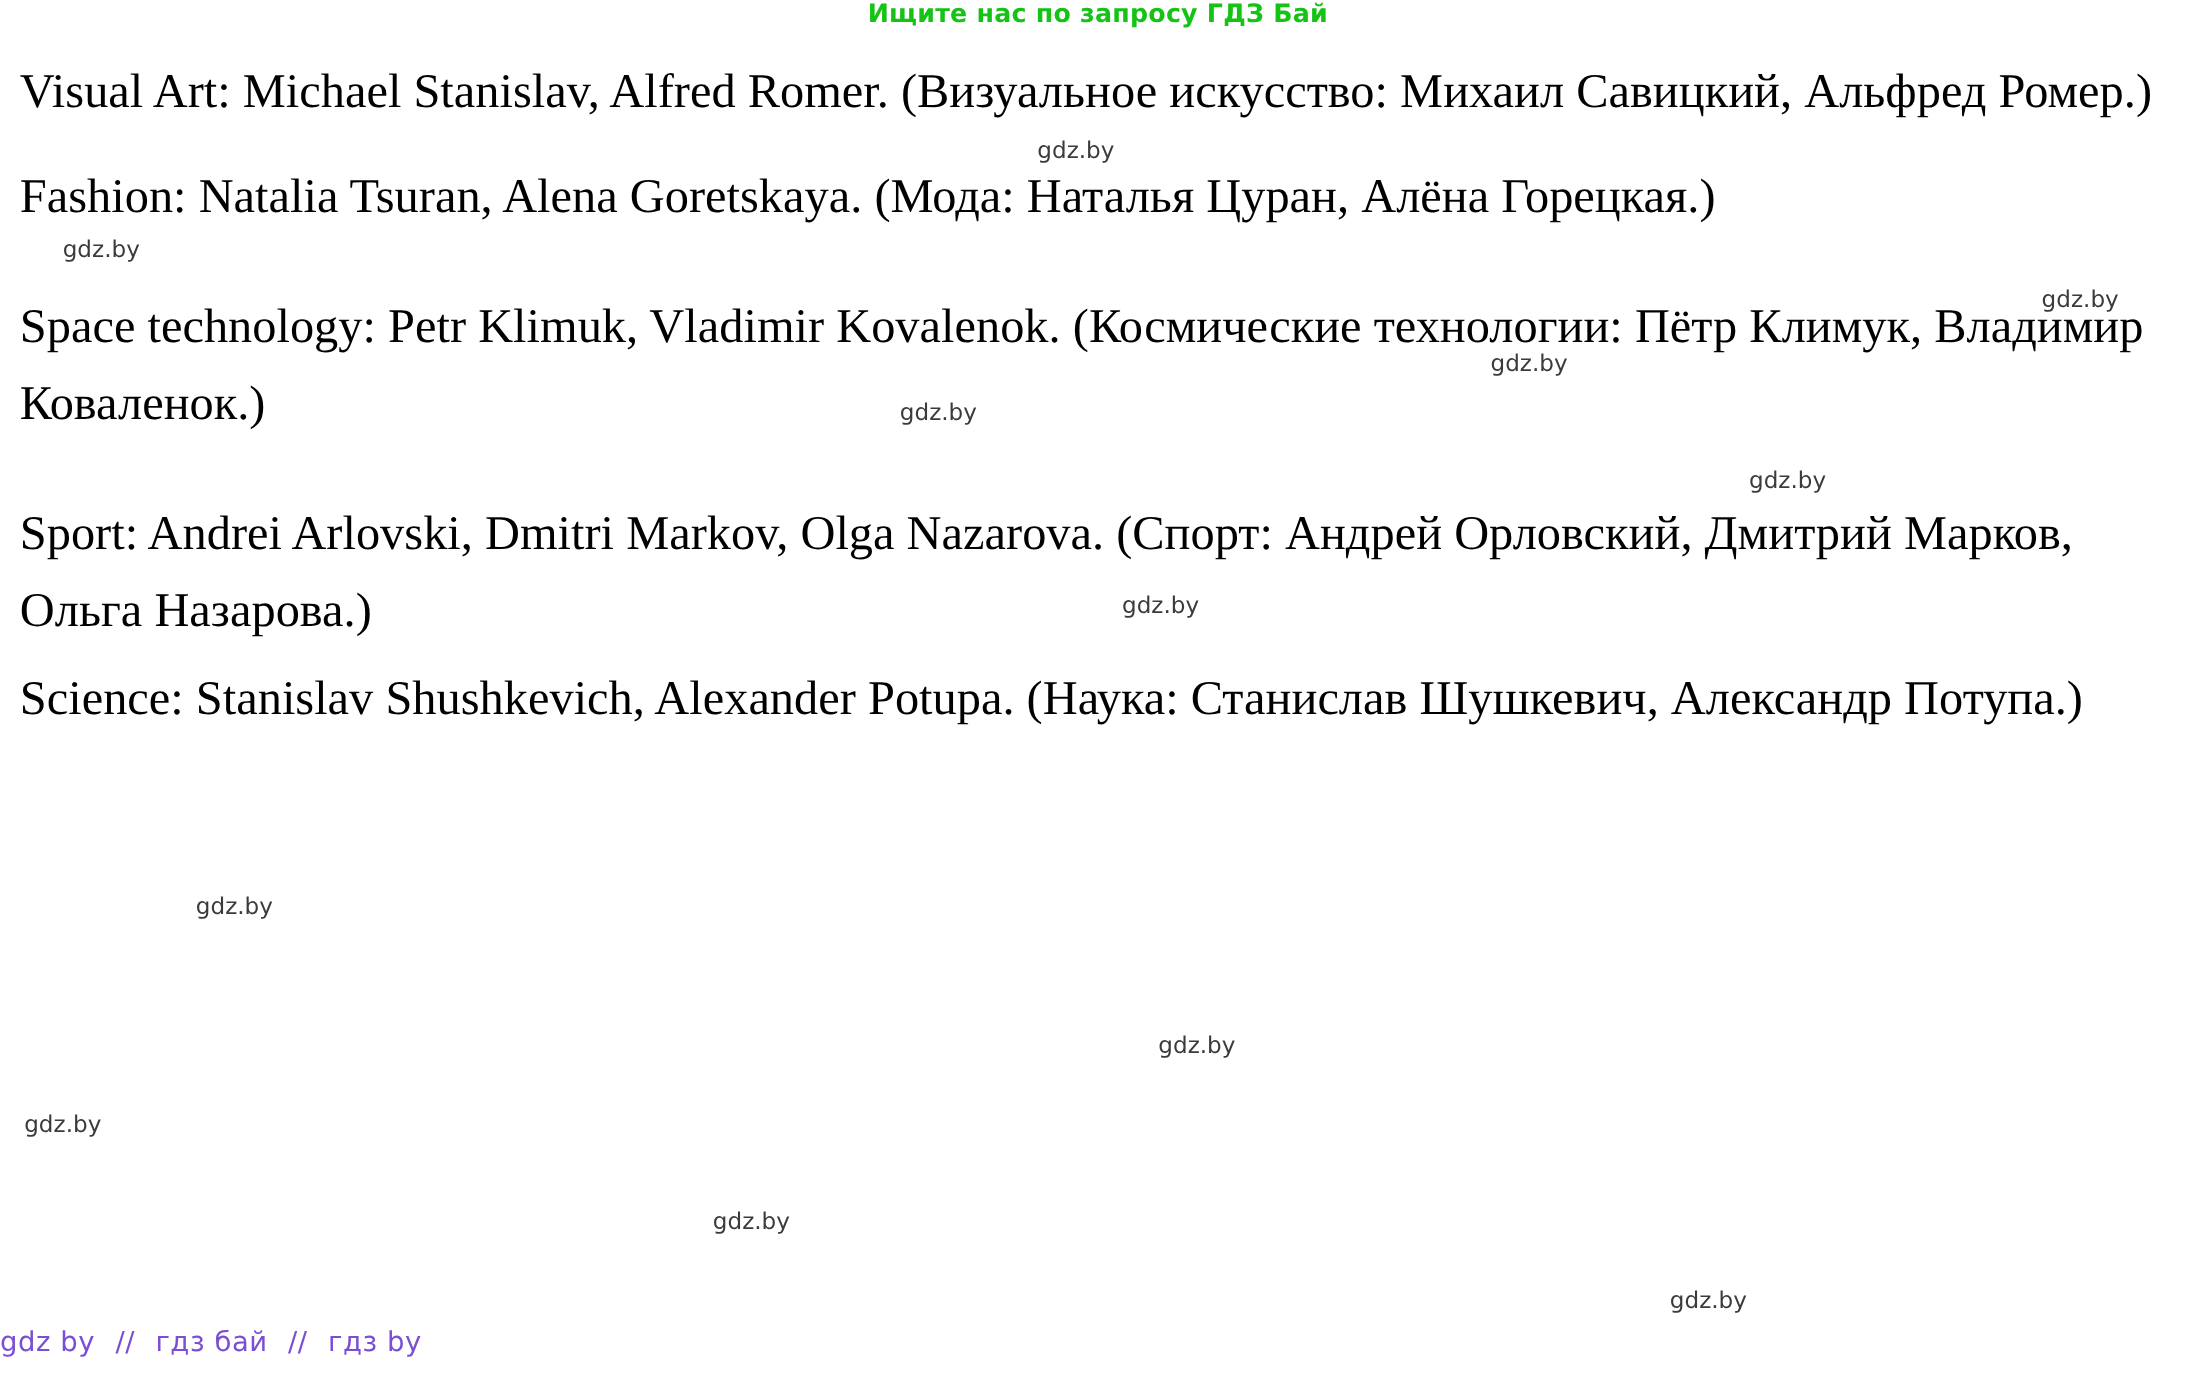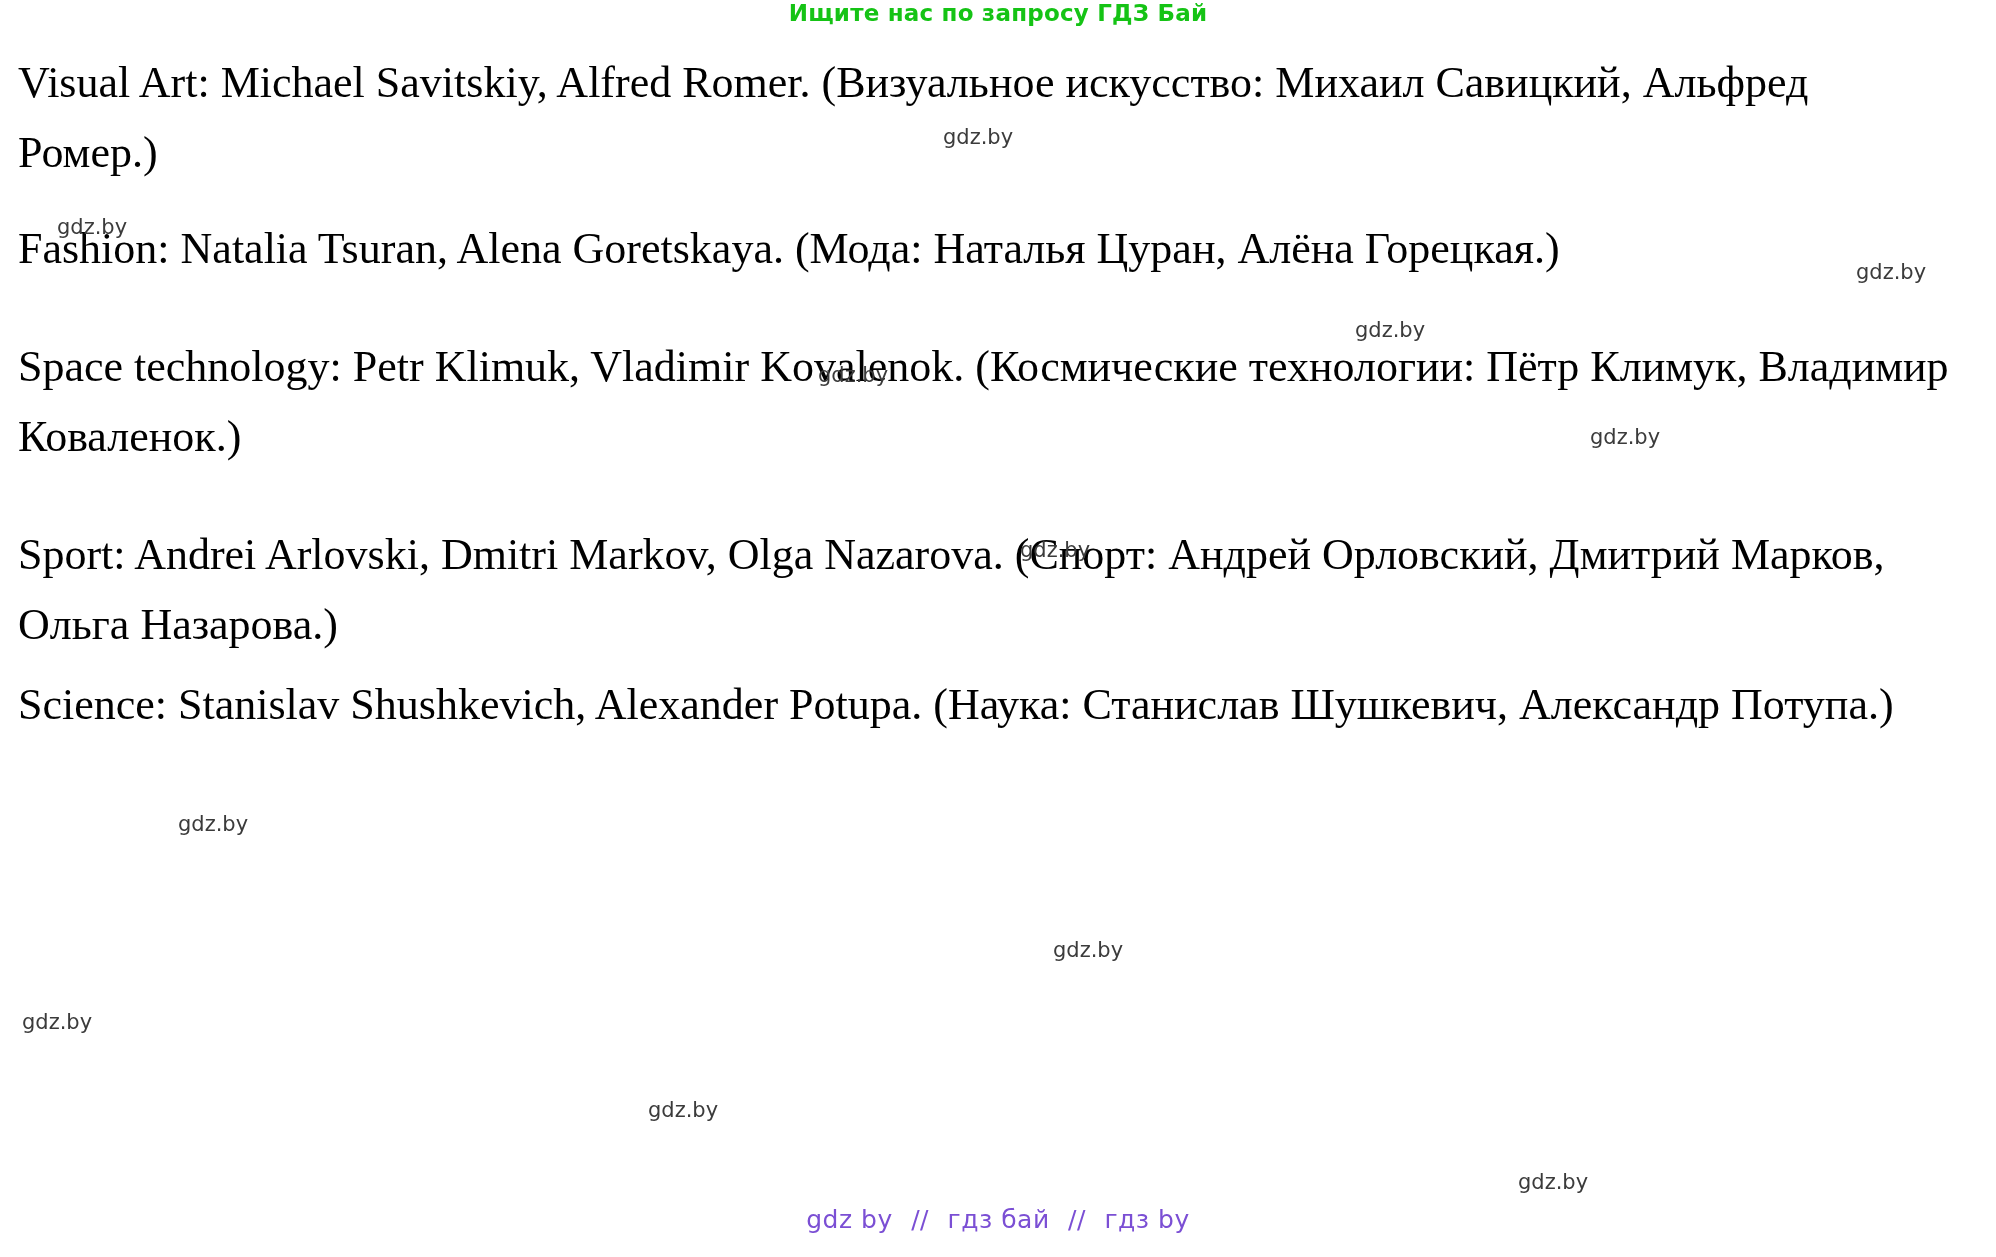--- a/index.html
+++ b/index.html
@@ -56,38 +56,37 @@
     font-size: 21px;
     color: #3b3b3b;
     white-space: nowrap;
     pointer-events: none;
   }
   .bottom-links {
     position: absolute;
     left: 0;
     top: 1205px;
     width: 1996px;
-    text-align: center;
     font-family: "DejaVu Sans", sans-serif;
     font-size: 25px;
     color: #7b4fd4;
     letter-spacing: 0.5px;
   }
   .bottom-links span { color: #7b4fd4; }
   .sep { padding: 0 10px; }
 </style>
 </head>
 <body>
 
 <div id="page">
 
   <div class="top-banner">Ищите нас по запросу ГДЗ Бай</div>
 
   <div class="content">
-    <p class="para">Visual Art: Michael Savitskiy, Alfred Romer. (Визуальное искусство: Михаил Савицкий, Альфред Ромер.)</p>
+    <p class="para">Visual Art: Michael Stanislav, Alfred Romer. (Визуальное искусство: Михаил Савицкий, Альфред Ромер.)</p>
     <div class="gap-small"></div>
     <p class="para">Fashion: Natalia Tsuran, Alena Goretskaya. (Мода: Наталья Цуран, Алёна Горецкая.)</p>
     <div class="gap-med"></div>
     <p class="para">Space technology: Petr Klimuk, Vladimir Kovalenok. (Космические технологии: Пётр Климук, Владимир Коваленок.)</p>
     <div class="gap-med"></div>
     <p class="para">Sport: Andrei Arlovski, Dmitri Markov, Olga Nazarova. (Спорт: Андрей Орловский, Дмитрий Марков, Ольга Назарова.)</p>
     <div class="gap-tiny"></div>
     <p class="para">Science: Stanislav Shushkevich, Alexander Potupa. (Наука: Станислав Шушкевич, Александр Потупа.)</p>
     <div class="gap-small"></div>
   </div>

